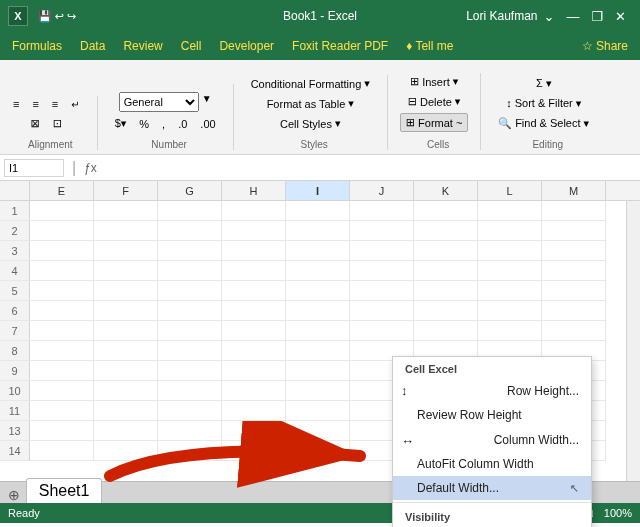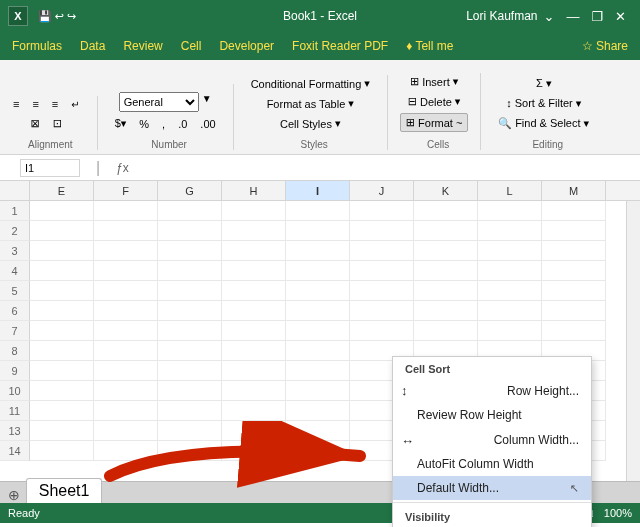--- a/index.html
+++ b/index.html
@@ -79,22 +79,22 @@
       background: #e0e0e0;
       border: 1px solid #aaa;
     }
 
     
     .formula-bar {
       height: 26px;
       border-bottom: 1px solid #d4d4d4;
       display: flex;
       align-items: center;
-      padding: 0 20px;
-      gap: 16px;
+      padding: 0 4px;
+      gap: 8px;
       background: white;
     }
     .name-box {
       width: 60px;
       border: 1px solid #d4d4d4;
       padding: 2px 4px;
       font-size: 11px;
     }
     .formula-divider { color: #aaa; font-size: 16px; }
     .formula-input { flex: 1; border: none; outline: none; font-size: 12px; }
@@ -521,21 +521,21 @@
   <svg class="arrow-overlay" viewBox="0 0 320 70" xmlns="http://www.w3.org/2000/svg">
     <defs>
       <marker id="arrowhead" markerWidth="10" markerHeight="7" refX="10" refY="3.5" orient="auto">
         <polygon points="0 0, 10 3.5, 0 7" fill="#cc2200"></polygon>
       </marker>
     </defs>
     <path d="M 30 55 Q 100 20 280 35" stroke="#cc2200" stroke-width="12" fill="none" marker-end="url(#arrowhead)" stroke-linecap="round"></path>
   </svg>
 
   <div class="dropdown-menu">
-    <div class="menu-section-header">Cell Sort</div>
+    <div class="menu-section-header">Cell Excel</div>
     <div class="menu-option-with-icon menu-option">
       <span style="margin-right:8px;font-size:13px;">↕</span>
       <span>Row Height...</span>
     </div>
     <div class="menu-option">
       <span>Review Row Height</span>
     </div>
     <div class="menu-option-with-icon menu-option">
       <span style="margin-right:8px;font-size:13px;">↔</span>
       <span>Column Width...</span>

